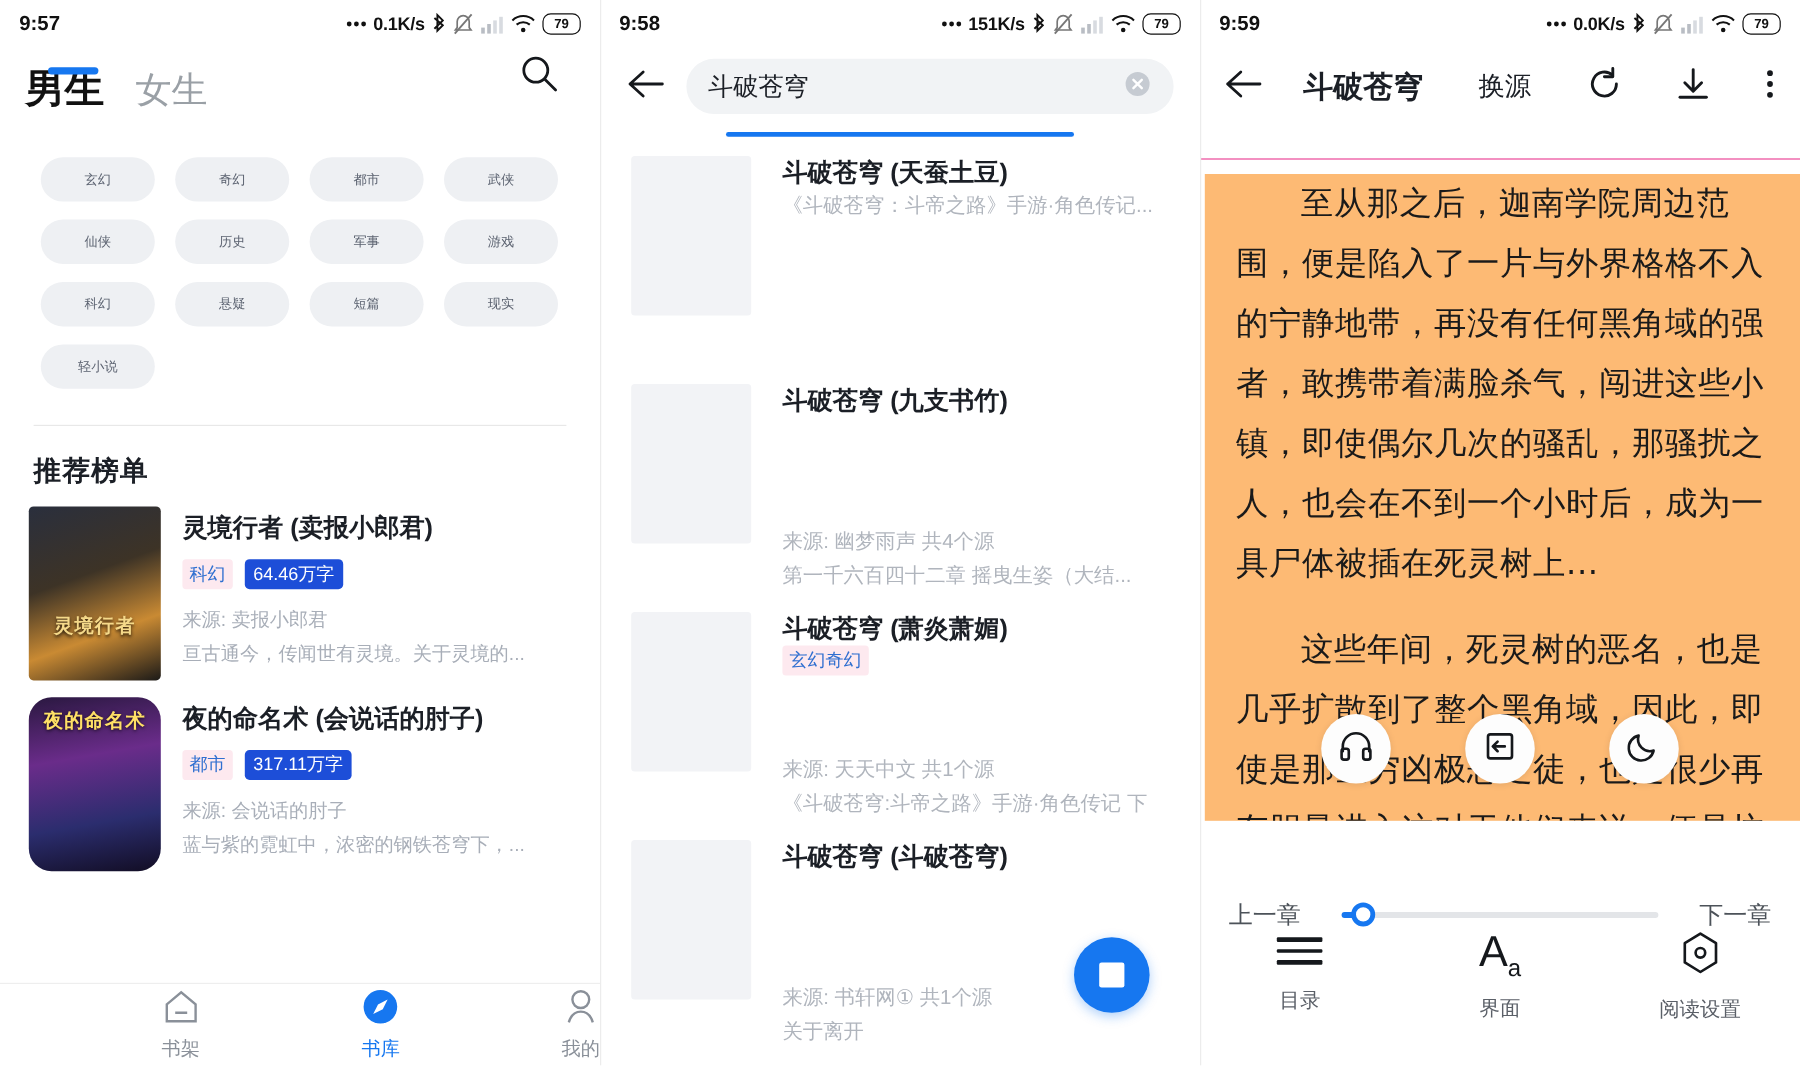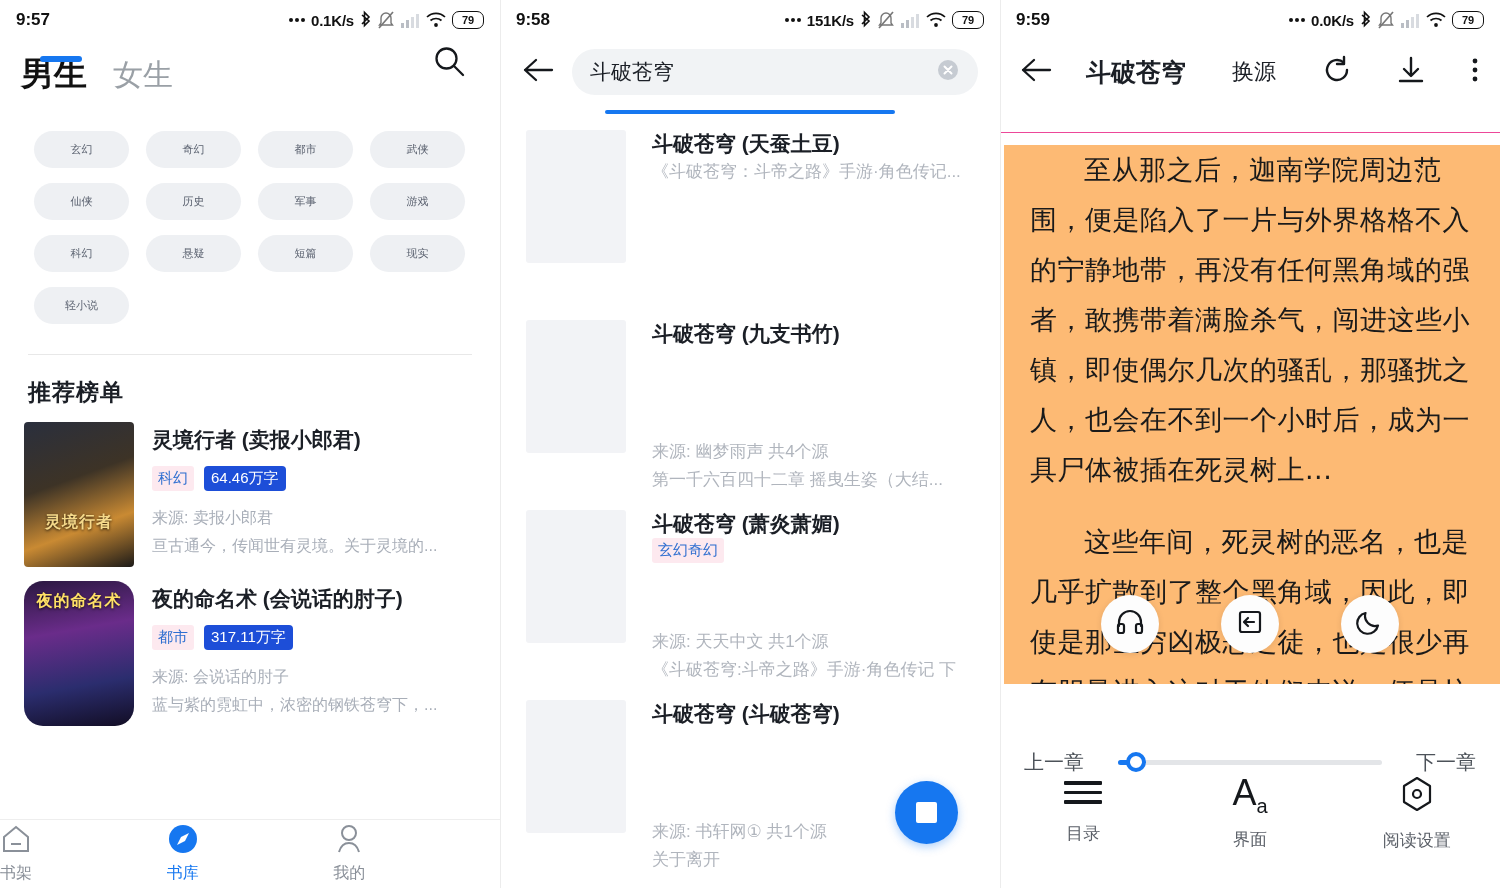--- a/index.html
+++ b/index.html
@@ -55,21 +55,21 @@
   .btitle{font-size:21px;font-weight:bold;color:#1b1f26;margin-bottom:12px;}
   .btags{display:flex;align-items:center;gap:10px;margin-bottom:13px;}
   .tag-cat{background:#fde9ef;color:#2f6fd0;font-size:15px;padding:3px 6px;border-radius:3px;}
   .tag-words{background:#1d4ed8;color:#fff;font-size:15px;padding:3px 7px;border-radius:4px;}
   .bmeta{font-size:16px;color:#a8aeb8;line-height:1.75;white-space:nowrap;overflow:hidden;text-overflow:ellipsis;}
 
   .tabbar{
     position:absolute;left:0;right:0;bottom:0;height:68px;background:#fff;
     border-top:1px solid #eee;display:flex;align-items:center;
   }
-  .tabitem{flex:1;display:flex;flex-direction:column;align-items:flex-start;gap:5px;cursor:pointer;}
+  .tabitem{flex:1;display:flex;flex-direction:column;align-items:flex-end;gap:5px;cursor:pointer;}
   .tabitem .tl{font-size:16px;color:#8a9099;}
   .tabitem.active .tl{color:#1677f0;}
 
   
   .p2-bar{display:flex;align-items:center;padding:0 22px;gap:18px;height:64px;}
   .p2-field{
     flex:1;height:46px;background:#f1f3f5;border-radius:23px;display:flex;align-items:center;
     padding:0 18px;justify-content:space-between;
   }
   .p2-val{font-size:21px;color:#1b1f26;}

